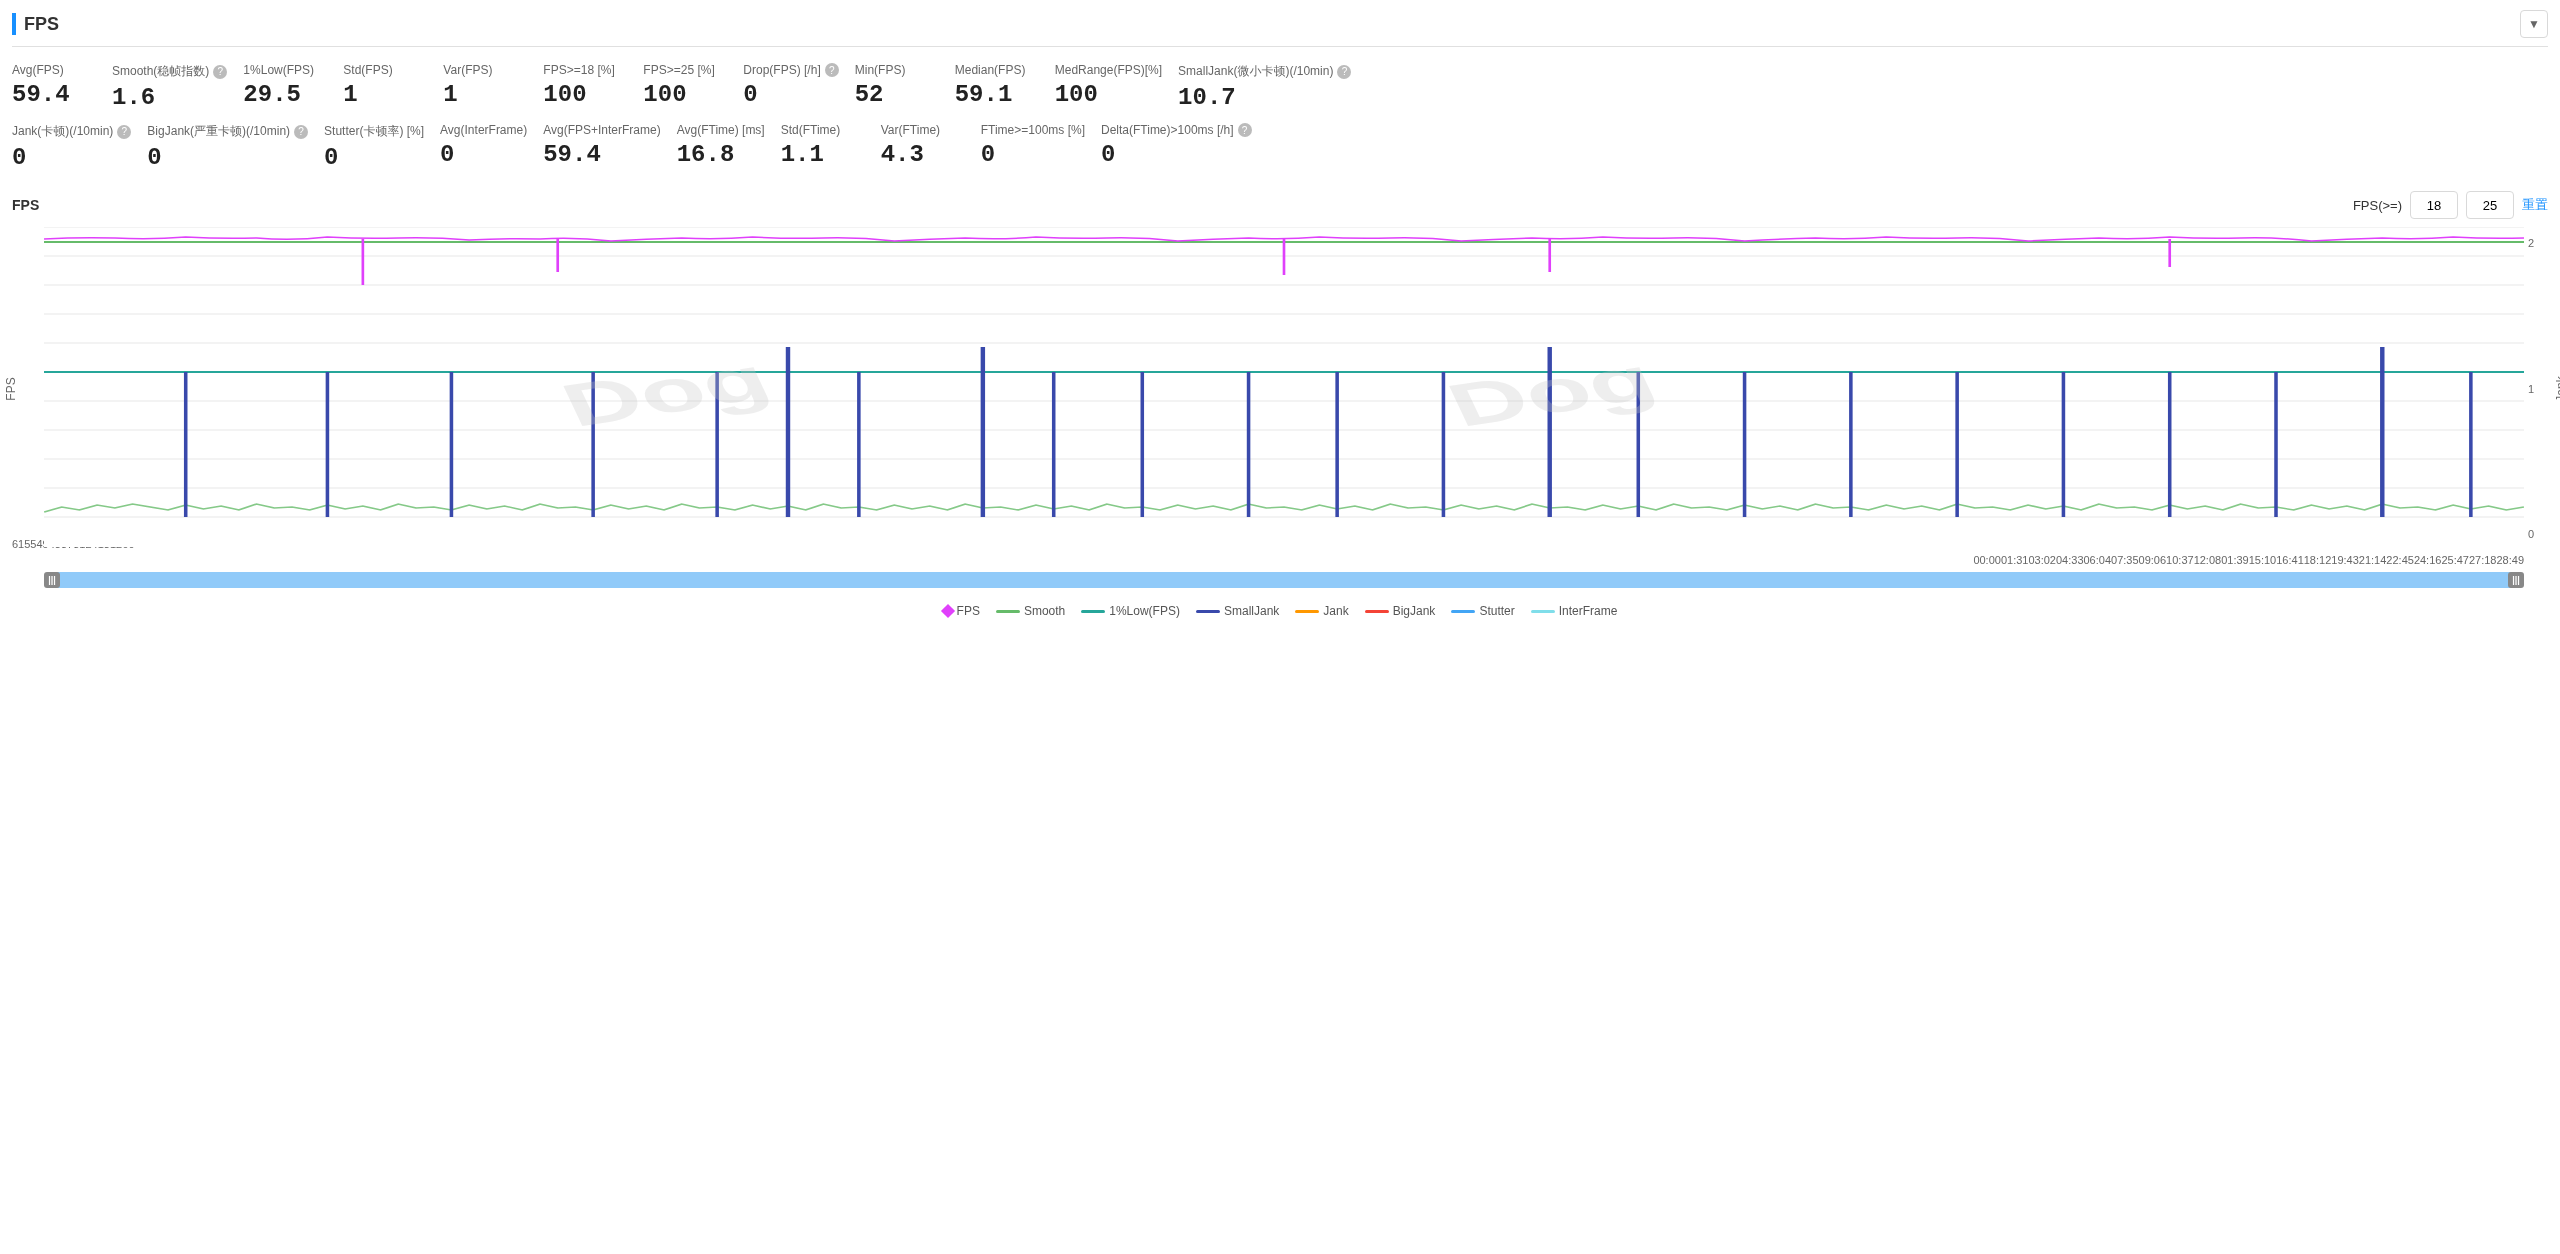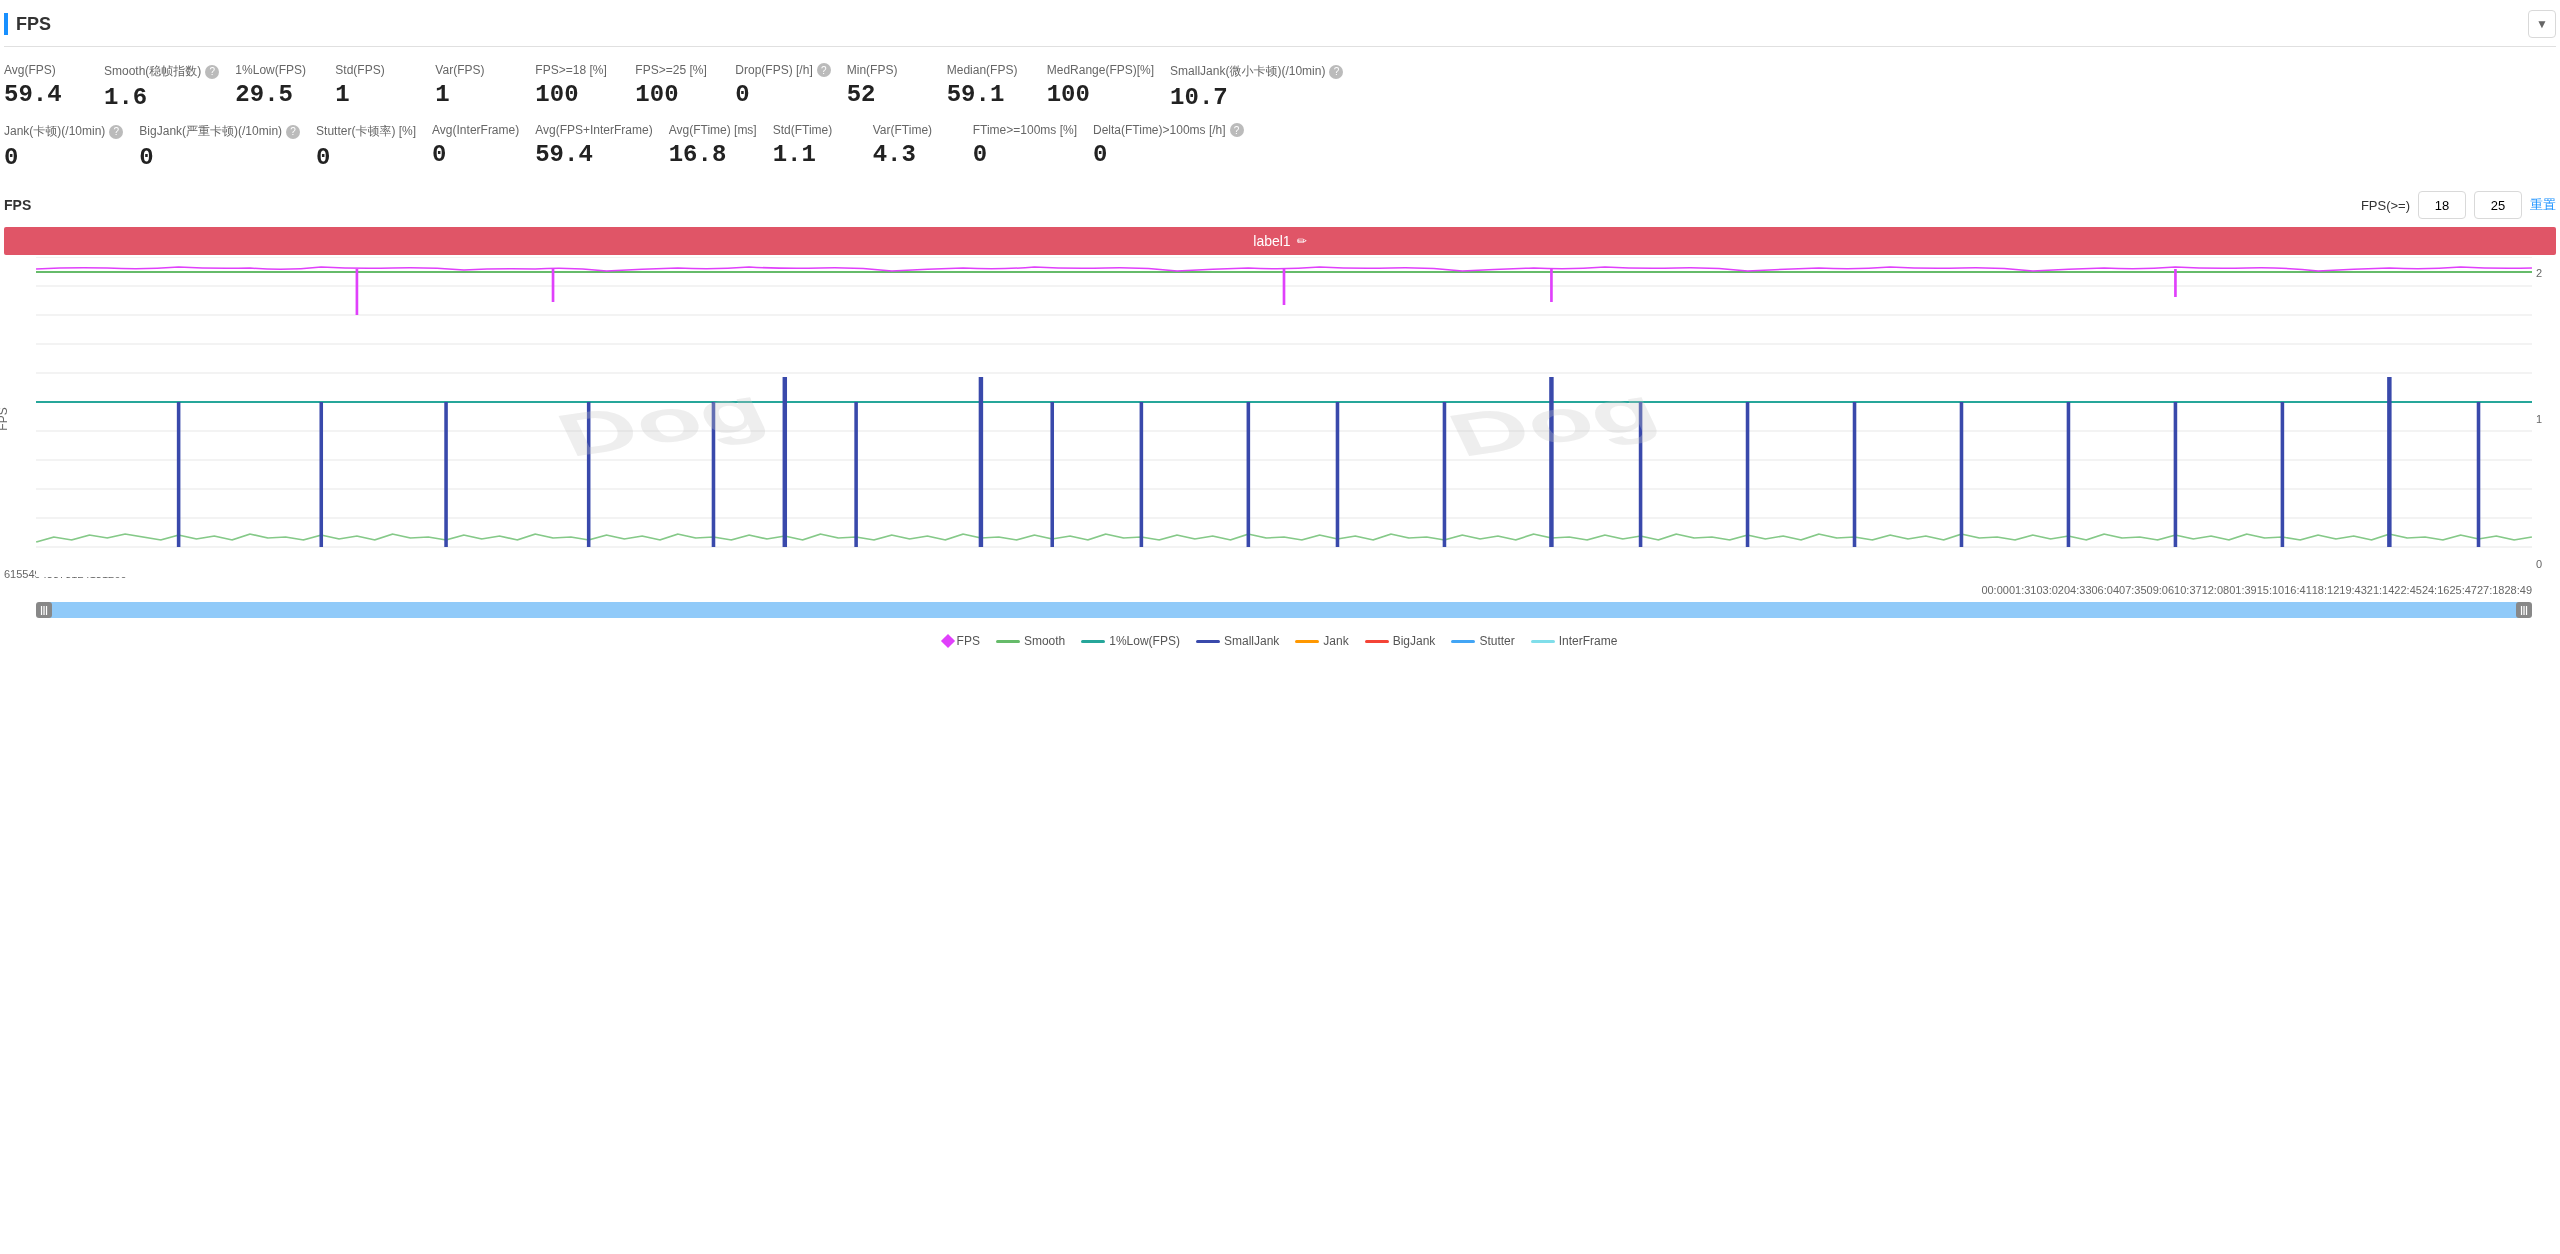--- a/index.html
+++ b/index.html
@@ -1,18 +1,18 @@
 <!DOCTYPE html>
 <html><head>
   <meta charset="utf-8">
   <style>
     * { box-sizing: border-box; margin: 0; padding: 0; }
     body { font-family: 'Arial', sans-serif; background: #fff; color: #333; font-size: 13px; }
     
-    .container { width: 100%; padding: 10px 4px; }
+    .container { width: 100%; padding: 10px 12px; }
     
     .header-bar {
       display: flex; align-items: center; justify-content: space-between;
       border-bottom: 1px solid #e0e0e0; padding-bottom: 8px; margin-bottom: 12px;
     }
     .header-title {
       display: flex; align-items: center; gap: 8px;
       font-size: 18px; font-weight: bold;
     }
     .header-title-bar {
@@ -205,24 +205,20 @@
     <div class="chart-header">
       <span class="chart-title">FPS</span>
       <div class="fps-controls">
         <span>FPS(&gt;=)</span>
         <input class="fps-input" type="text" value="18" style="">
         <input class="fps-input" type="text" value="25" style="">
         <button class="reset-btn">重置</button>
       </div>
     </div>
 
-    <div class="label-bar">
-      <span>label1</span>
-      <span style="font-size:12px;">✏</span>
-    </div>
 
     <div class="chart-area" style="position:relative;">
 
       <div style="position:absolute;left:-8px;top:50%;writing-mode:vertical-rl;transform:rotate(180deg) translateY(50%);font-size:12px;color:#666;z-index:1;">FPS</div>
 
       <div class="y-axis-left" id="y-axis-left-container" style="padding-top:10px;">
           <span>61</span>
           <span>55</span>
           <span>49</span>
           <span>43</span>

